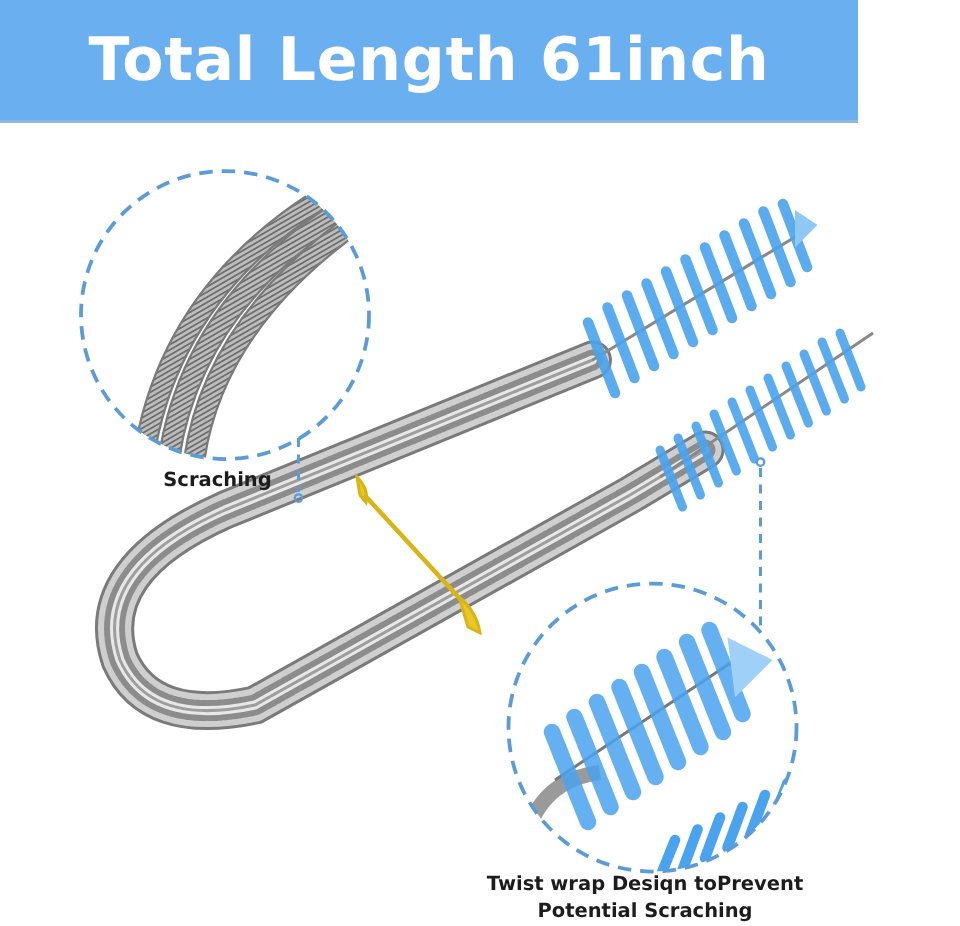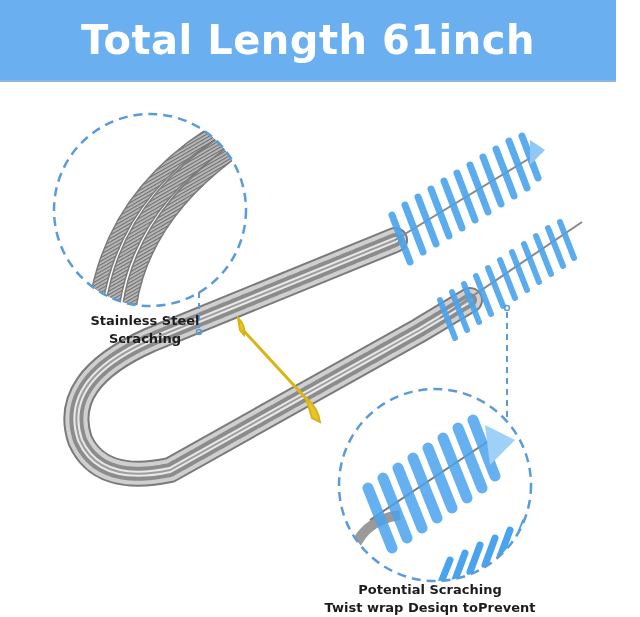--- a/index.html
+++ b/index.html
@@ -1,18 +1,18 @@
 <!DOCTYPE html>
 <html><head>
   <meta charset="utf-8">
   <style>
     html, body { margin: 0; padding: 0; background: #ffffff; }
     body { width: 640px; height: 617px; position: relative; overflow: hidden; font-family: "DejaVu Sans", "Liberation Sans", sans-serif; }
     .banner {
-      position: absolute; left: 0; top: 0; width: 616px; height: 80px;
+      position: absolute; left: 0; top: 0; width: 572px; height: 80px;
       background: #6aaff0;
       border-bottom: 2px solid #8fb6de;
       display: flex; align-items: center; justify-content: center;
     }
     .banner-title {
       color: #ffffff; font-weight: bold; font-size: 40px; letter-spacing: 0.5px;
       font-family: "DejaVu Sans", sans-serif;
     }
     .scene { position: absolute; left: 0; top: 0; }
     .label {
@@ -140,20 +140,19 @@
         <line x1="515" y1="548" x2="525" y2="522"></line>
       </g>
     </g>
     <circle cx="435" cy="485" r="96" fill="none" stroke="#5a9bd8" stroke-width="2.5" stroke-dasharray="9 6"></circle>
     <circle cx="507" cy="308" r="2.5" fill="none" stroke="#5a9bd8" stroke-width="1.5"></circle>
     <line x1="507" y1="312" x2="507" y2="420" stroke="#5a9bd8" stroke-width="2" stroke-dasharray="6 5"></line>
   </g>
 </svg>
 
 <div class="label label-steel">
-  <div>Stainless Steel</div>
   <div>Scraching</div>
 </div>
 
 <div class="label label-twist">
+  <div>Twist wrap Desiqn toPrevent</div>
   <div>Potential Scraching</div>
-  <div>Twist wrap Desiqn toPrevent</div>
 </div>
 
 </body></html>

